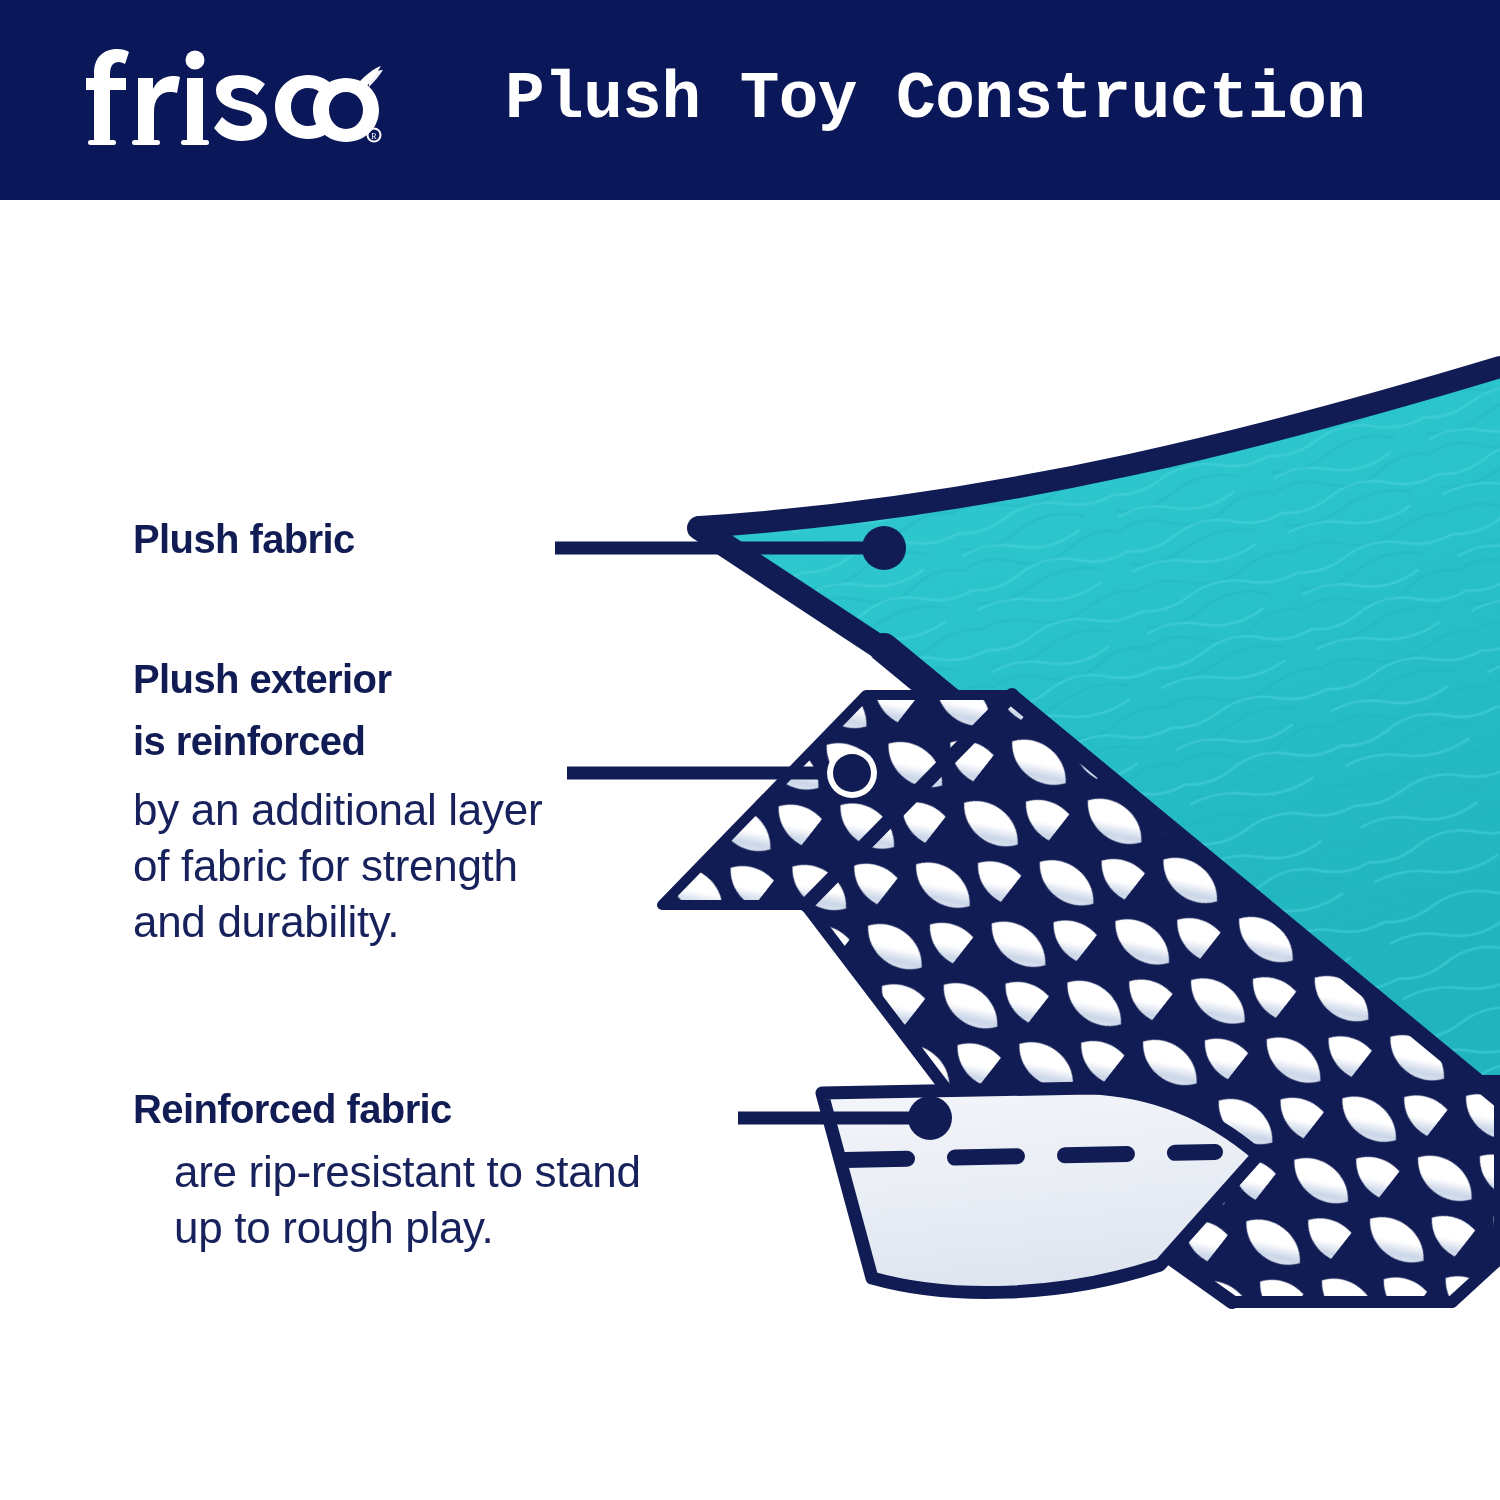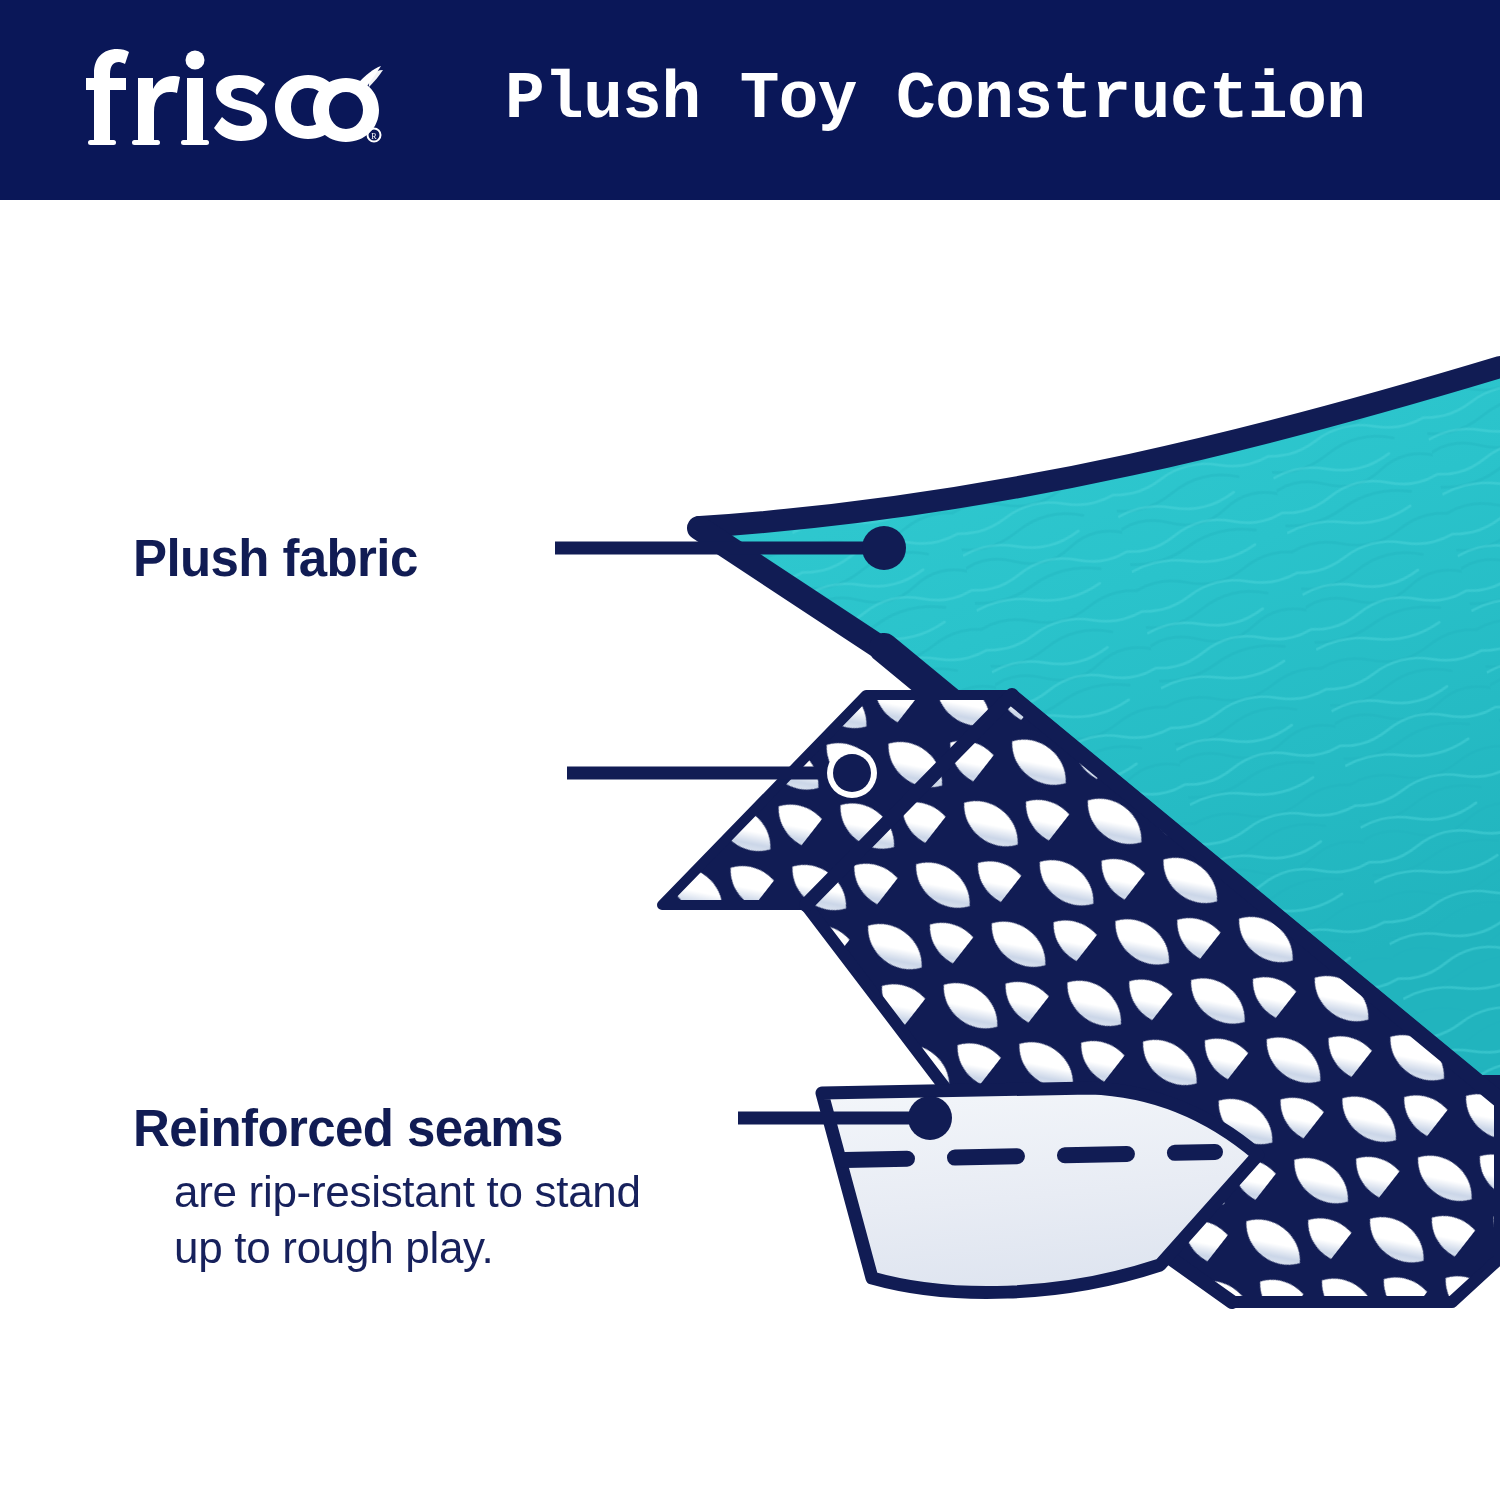--- a/index.html
+++ b/index.html
@@ -38,26 +38,25 @@
   #illustration{
     position:absolute;left:0;top:200px;width:1500px;height:1300px;
     display:block;
   }
 
   
   .callout{position:absolute;color:#111C54;}
   .callout .head{
     font-family:"Liberation Sans", sans-serif;
     font-weight:bold;
-    font-size:51px;
+    font-size:40px;
     line-height:62px;
     letter-spacing:-0.6px;
     color:#111C54;
     white-space:pre-line;
-    margin-top:20px;
   }
   .callout .body{
     font-family:"Liberation Sans", sans-serif;
     font-weight:normal;
     font-size:44px;
     line-height:56px;
     letter-spacing:-0.3px;
     color:#17215C;
     white-space:pre-line;
   }
@@ -255,23 +254,30 @@
                Z" fill="url(#flapGrad)" stroke="#111C54" stroke-width="13" stroke-linejoin="round"></path>
 
       <path d="M845 1160 L1215 1152" fill="none" stroke="#111C54" stroke-width="16" stroke-linecap="round" stroke-dasharray="62 48"></path>
     </g>
   </svg>
 
   <div class="callout" id="callout-plush-fabric">
     <div class="head">Plush fabric</div>
   </div>
 
+  <div class="callout" id="callout-plush-exterior">
+    <div class="head">Plush exterior
+is reinforced</div>
+    <div class="body">by an additional layer
+of fabric for strength
+and durability.</div>
+  </div>
 
   <div class="callout" id="callout-reinforced-seams">
-    <div class="head">Reinforced seams</div>
+    <div class="head">Reinforced fabric</div>
     <div class="body">are rip-resistant to stand
 up to rough play.</div>
   </div>
 
   <svg id="leaders" viewBox="0 0 1500 1500" xmlns="http://www.w3.org/2000/svg">
 
     <g>
       <line x1="555" y1="548" x2="884" y2="548" stroke="#111C54" stroke-width="13" stroke-linecap="butt"></line>
       <circle cx="884" cy="548" r="22" fill="#111C54"></circle>
     </g>

